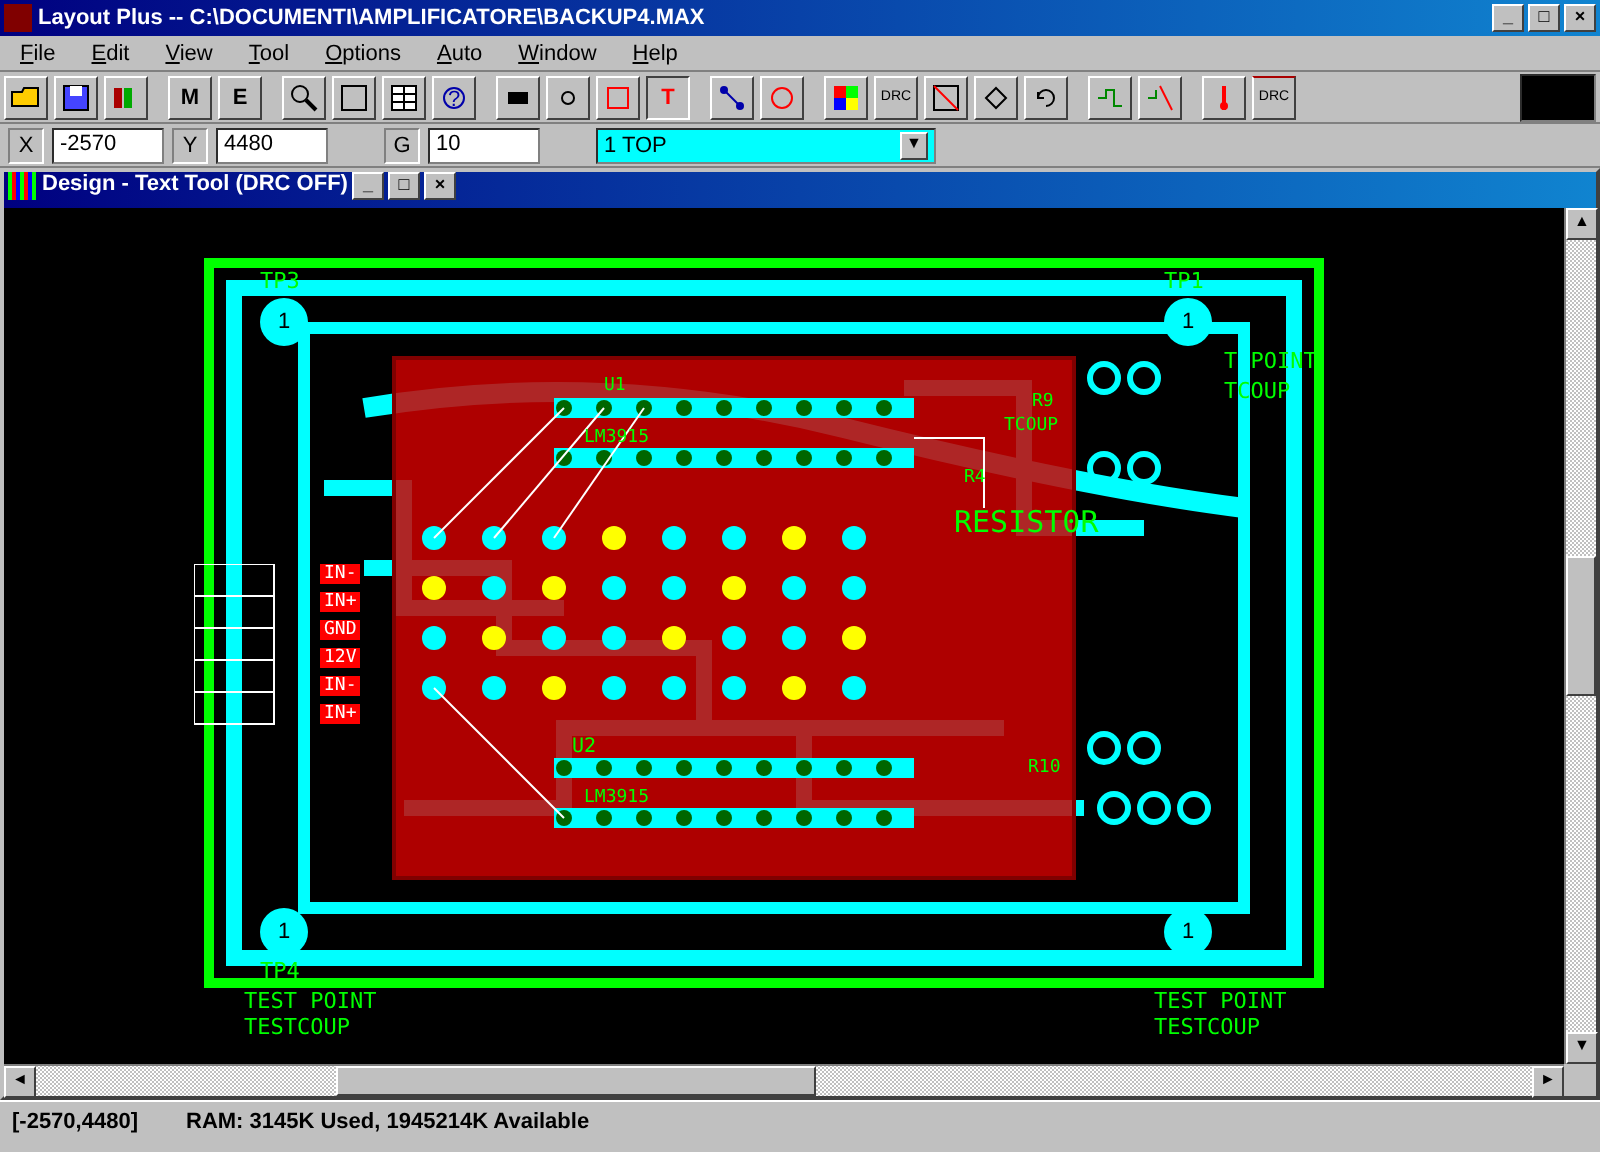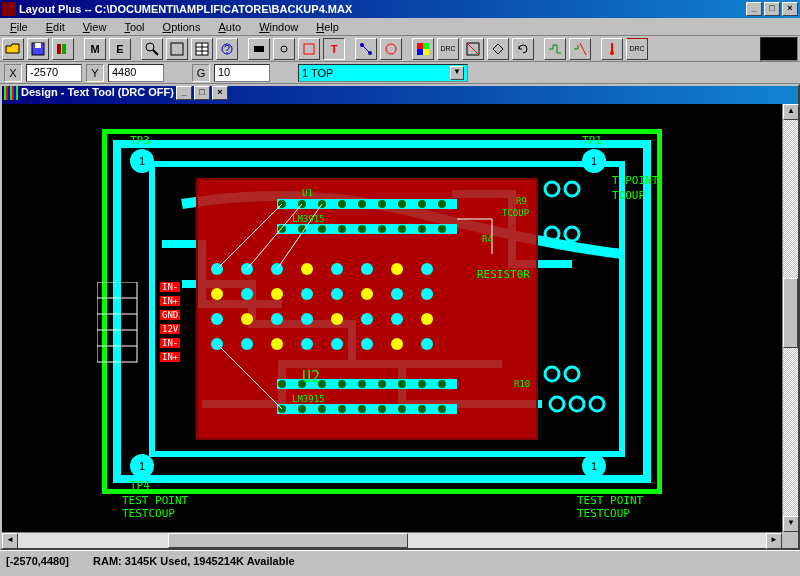--- a/index.html
+++ b/index.html
@@ -366,26 +366,26 @@
             <line x1="0" y1="48" x2="40" y2="48" stroke="#fff"></line>
             <line x1="0" y1="64" x2="40" y2="64" stroke="#fff"></line>
           </svg>
 
         <div class="silk" style="left:128px;top:30px">TP3</div>
         <div class="silk" style="left:580px;top:30px">TP1</div>
         <div class="silk" style="left:610px;top:70px">T POINT</div>
         <div class="silk" style="left:610px;top:85px">TCOUP</div>
         <div class="silk" style="left:300px;top:84px;font-size:9px">U1</div>
         <div class="silk" style="left:290px;top:110px;font-size:9px">LM3915</div>
-        <div class="silk" style="left:300px;top:264px;font-size:15px">U2</div>
+        <div class="silk" style="left:284px;top:264px;font-size:10px">U2</div>
         <div class="silk" style="left:290px;top:290px;font-size:9px">LM3915</div>
         <div class="silk" style="left:514px;top:92px;font-size:9px">R9</div>
         <div class="silk" style="left:500px;top:104px;font-size:9px">TCOUP</div>
         <div class="silk" style="left:480px;top:130px;font-size:9px">R4</div>
-        <div class="silk" style="left:475px;top:164px;font-size:11px">RESIST0R</div>
+        <div class="silk" style="left:475px;top:148px;font-size:15px">RESIST0R</div>
         <div class="silk" style="left:512px;top:275px;font-size:9px">R10</div>
         <div class="silk" style="left:128px;top:375px">TP4</div>
         <div class="silk" style="left:120px;top:390px">TEST POINT</div>
         <div class="silk" style="left:120px;top:403px">TESTCOUP</div>
         <div class="silk" style="left:575px;top:390px">TEST POINT</div>
         <div class="silk" style="left:575px;top:403px">TESTCOUP</div>
 
       </div>
       <div class="scrollbar-v">
         <div class="sbb">▲</div>

